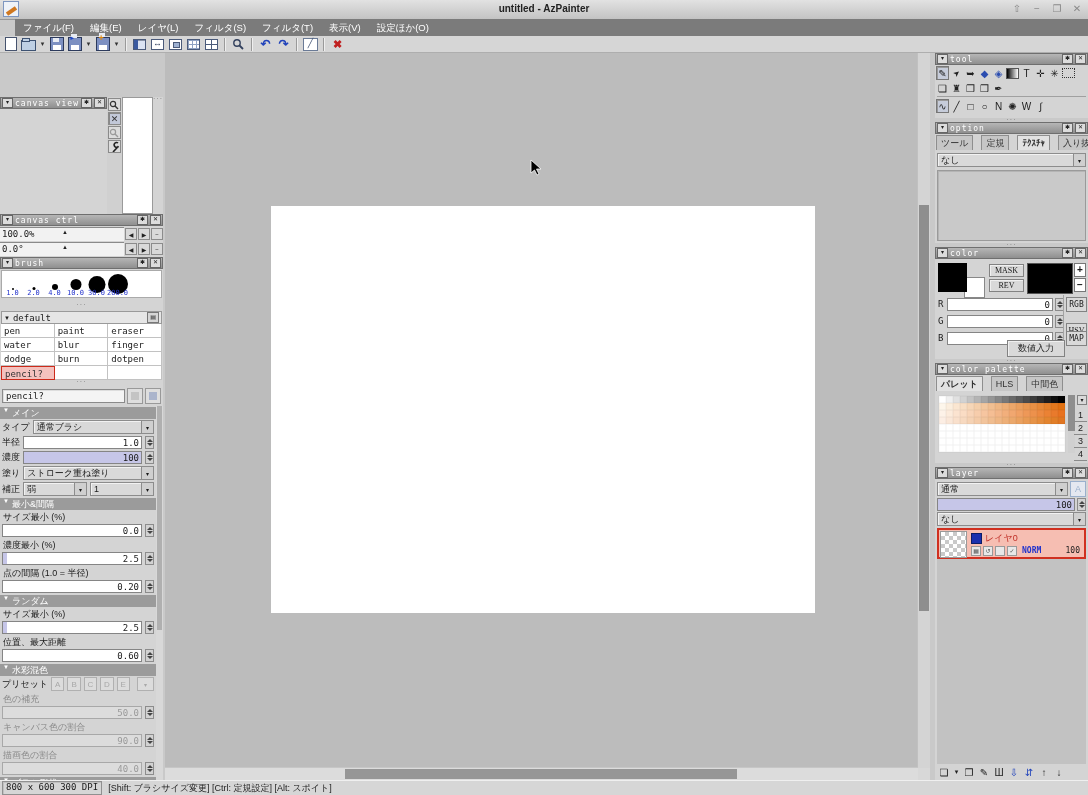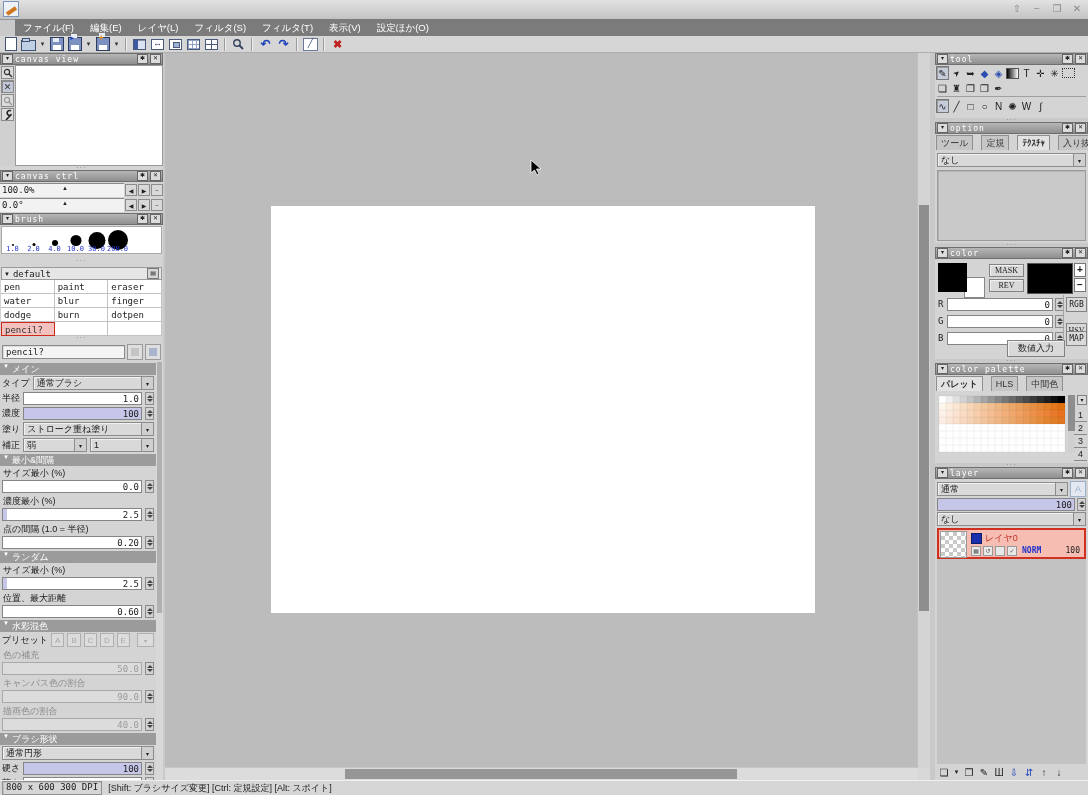--- a/index.html
+++ b/index.html
@@ -77,21 +77,21 @@
   .slider{flex:1;height:13px;background:#fff;border:1px solid #858585;position:relative;box-sizing:border-box;overflow:hidden;}
   .slider .fill{position:absolute;left:0;top:0;bottom:0;background:#c6c6e8;}
   .slider .val{position:absolute;right:2px;top:1px;font-family:"DejaVu Sans Mono",monospace;font-size:9px;}
   .slider.dis{background:#dcdcdc;border-color:#a8a8a8;}
   .slider.dis .val{color:#9a9a9a;}
   .spin{width:9px;height:13px;background:#d2d2d2;border:1px solid #8c8c8c;position:relative;box-sizing:border-box;}
   .spin::before{content:"";position:absolute;left:1px;top:2px;border:3px solid transparent;border-bottom:3px solid #444;border-top:none;}
   .spin::after{content:"";position:absolute;left:1px;bottom:2px;border:3px solid transparent;border-top:3px solid #444;border-bottom:none;}
   
   #leftcol{position:absolute;left:0;top:53px;width:163px;bottom:15px;display:flex;flex-direction:column;}
-  #cv-panel{height:117px;display:flex;flex-direction:column;}
+  #cv-panel{height:117px;display:flex;flex-direction:row;margin-top:44px;}
   #cv-body{flex:1;display:flex;}
   #cv-strip{width:15px;background:#d0d0d0;display:flex;flex-direction:column;gap:1px;padding-top:1px;align-items:center;}
   .stripbtn{width:13px;height:13px;background:#dcdcdc;border:1px solid #8a8a8a;box-sizing:border-box;
     display:flex;align-items:center;justify-content:center;font-size:9px;color:#333;}
   .stripbtn.pressed{background:#c2c8d8;box-shadow:inset 1px 1px 0 #888;}
   .stripbtn.dim{color:#aaa;}
   #cv-preview{flex:1;background:#fff;border:1px solid #9a9a9a;}
   #cc-panel{height:43px;display:flex;flex-direction:column;}
   .ccrow{height:14px;display:flex;align-items:center;gap:1px;margin-top:1px;}
   .cctrack{flex:1;height:13px;background:#f2f2f2;border-top:1px solid #8a8a8a;position:relative;}
@@ -217,20 +217,21 @@
     border-top:1px solid #efefef;display:flex;align-items:center;gap:6px;padding-left:2px;box-sizing:border-box;}
   #dimbox{height:12px;border:1px solid #909090;box-shadow:inset 1px 1px 0 #c0c0c0;background:#d6d6d6;
     font-family:"DejaVu Sans Mono",monospace;font-size:9px;line-height:11px;padding:0 3px;}
   #hints{font-size:9px;color:#222;}
 </style>
 </head>
 <body>
 
 <div id="titlebar">
   <div id="appicon"></div>
+  <div id="apptitle">untitled - AzPainter</div>
   <div id="winbtns">
       <span class="winbtn">⇧</span>
       <span class="winbtn">−</span>
       <span class="winbtn">❐</span>
       <span class="winbtn">✕</span>
     </div>
 </div>
 
 <div id="menubar">
   <span class="menu-item">ファイル(F)</span>

